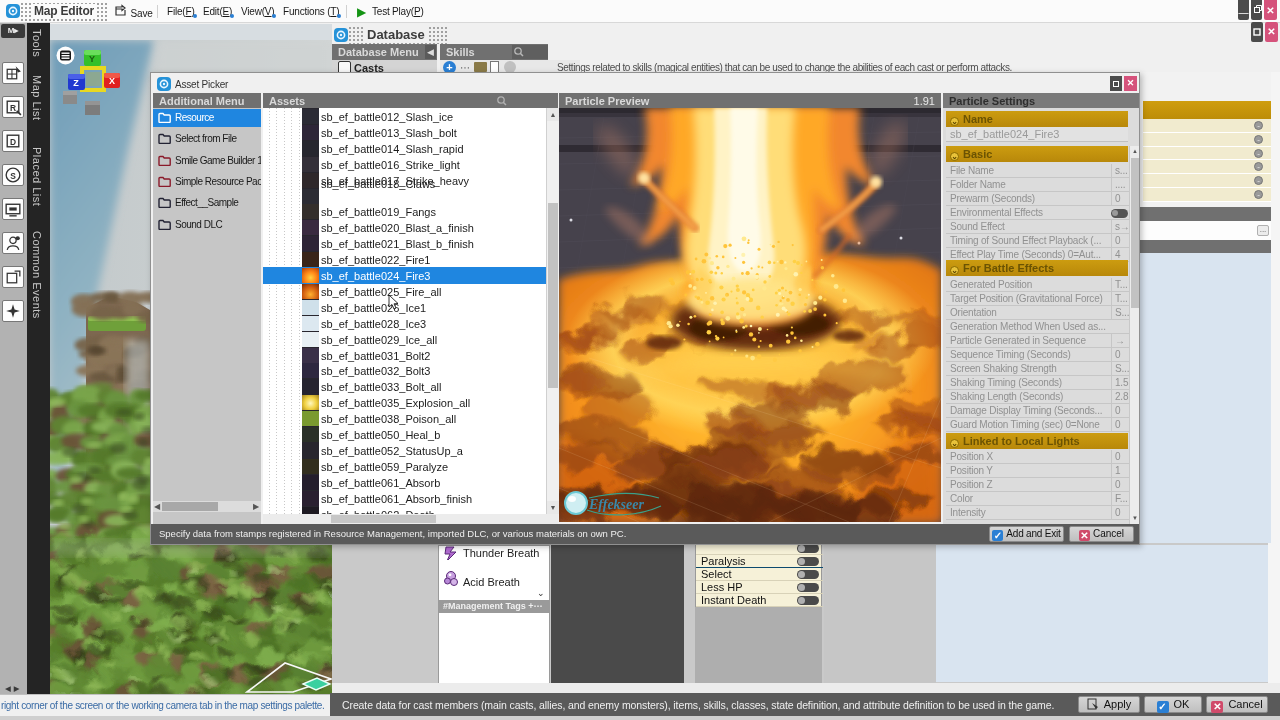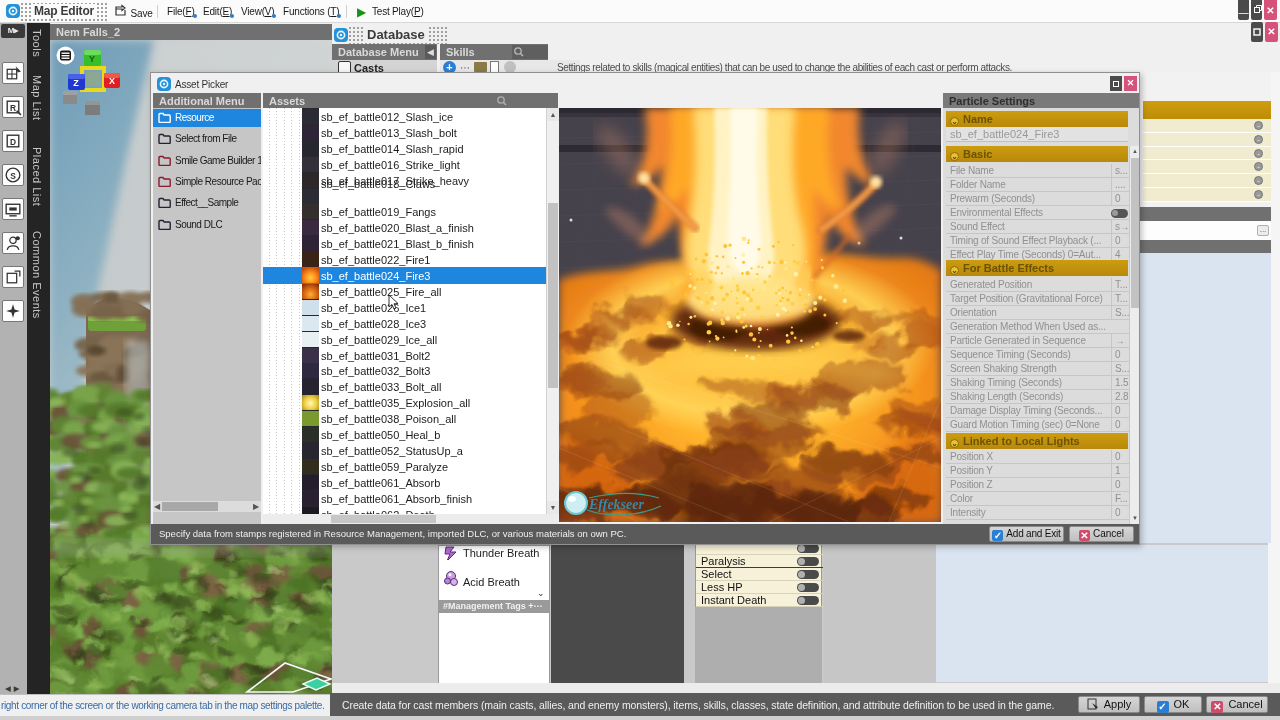--- a/index.html
+++ b/index.html
@@ -101,21 +101,20 @@
 <div class="abs" style="left:5px;top:684px;width:20px;height:10px;color:#3a3a3a;font-size:7.5px;line-height:10px;letter-spacing:3px">◀▶</div>
 
 <div class="abs" style="left:27px;top:23px;width:23px;height:671px;background:#242424">
   <div class="vtab" style="top:6px">Tools</div>
   <div class="vtab" style="top:52px">Map List</div>
   <div class="vtab" style="top:124px">Placed List</div>
   <div class="vtab" style="top:208px">Common Events</div>
 </div>
 
 <div class="abs" style="left:50px;top:24px;width:282px;height:670px;background:#d7dde1">
-  <div class="hdr" style="position:absolute;left:0;top:0;width:282px;height:16px">Nem Falls_2</div>
   <svg class="abs" style="left:0;top:16px" width="282" height="654" viewBox="0 0 282 654" id="mapsvg">
     <defs>
       <linearGradient id="sky" x1="0" y1="0" x2="1" y2="0">
         <stop offset="0" stop-color="#c2c9cb"></stop>
             <stop offset="0.5" stop-color="#c9cecf"></stop>
             <stop offset="1" stop-color="#d2d6d6"></stop>
       </linearGradient>
       <linearGradient id="skyblue" x1="0" y1="0" x2="0.3" y2="1">
         <stop offset="0" stop-color="#6e9cb8"></stop>
             <stop offset="0.6" stop-color="#8fb2c2"></stop>
@@ -892,20 +891,21 @@
           <rect x="3.5" y="5.5" width="5" height="5" fill="none" stroke="#fff"></rect>
         </svg></div>
   <div class="abs" style="left:973px;top:3px;width:13px;height:15px;background:#d5527b;color:#fff;font-size:9px;font-weight:bold;text-align:center;line-height:15px">✕</div>
 
   <div class="hdr abs" style="left:2px;top:20px;width:108px;height:15px">Additional Menu</div>
   <div class="hdr abs" style="left:112px;top:20px;width:295px;height:15px">Assets</div>
   <svg class="abs" style="left:344px;top:21px" width="14" height="14">
         <circle cx="6" cy="6" r="3.2" fill="none" stroke="#b0b0b0" stroke-width="1.3"></circle>
         <path d="M8.5 8.5 L11 11" stroke="#b0b0b0" stroke-width="1.5"></path>
       </svg>
+  <div class="hdr abs" style="left:408px;top:20px;width:382px;height:15px">Particle Preview<span style="float:right;margin-right:6px;font-weight:normal;color:#e8e8e8">1.91</span></div>
   <div class="hdr abs" style="left:792px;top:20px;width:196px;height:15px;background:#7a7a7a;color:#2e2e2e">Particle Settings</div>
 
   <div class="abs" style="left:2px;top:35px;width:108px;height:416px;background:#c6c6c6" id="addmenu">
     <div class="abs" style="left:0;top:1px;width:108px;height:18px;background:#1f86e0"></div>
   <div class="mi" style="top:1px;color:#fff"><svg width="13" height="11" viewBox="0 0 13 11">
             <path d="M1 2.5 a1 1 0 0 1 1-1 h3 l1.2 1.5 h5 a1 1 0 0 1 1 1 v5.5 a1 1 0 0 1 -1 1 h-9.2 a1 1 0 0 1 -1-1 Z" fill="none" stroke="#fff" stroke-width="1.4"></path>
           </svg>Resource</div>
         <div class="mi" style="top:22.3px;color:#1a1a1a"><svg width="13" height="11" viewBox="0 0 13 11">
             <path d="M1 2.5 a1 1 0 0 1 1-1 h3 l1.2 1.5 h5 a1 1 0 0 1 1 1 v5.5 a1 1 0 0 1 -1 1 h-9.2 a1 1 0 0 1 -1-1 Z" fill="none" stroke="#223" stroke-width="1.4"></path>
           </svg>Select from File</div>

